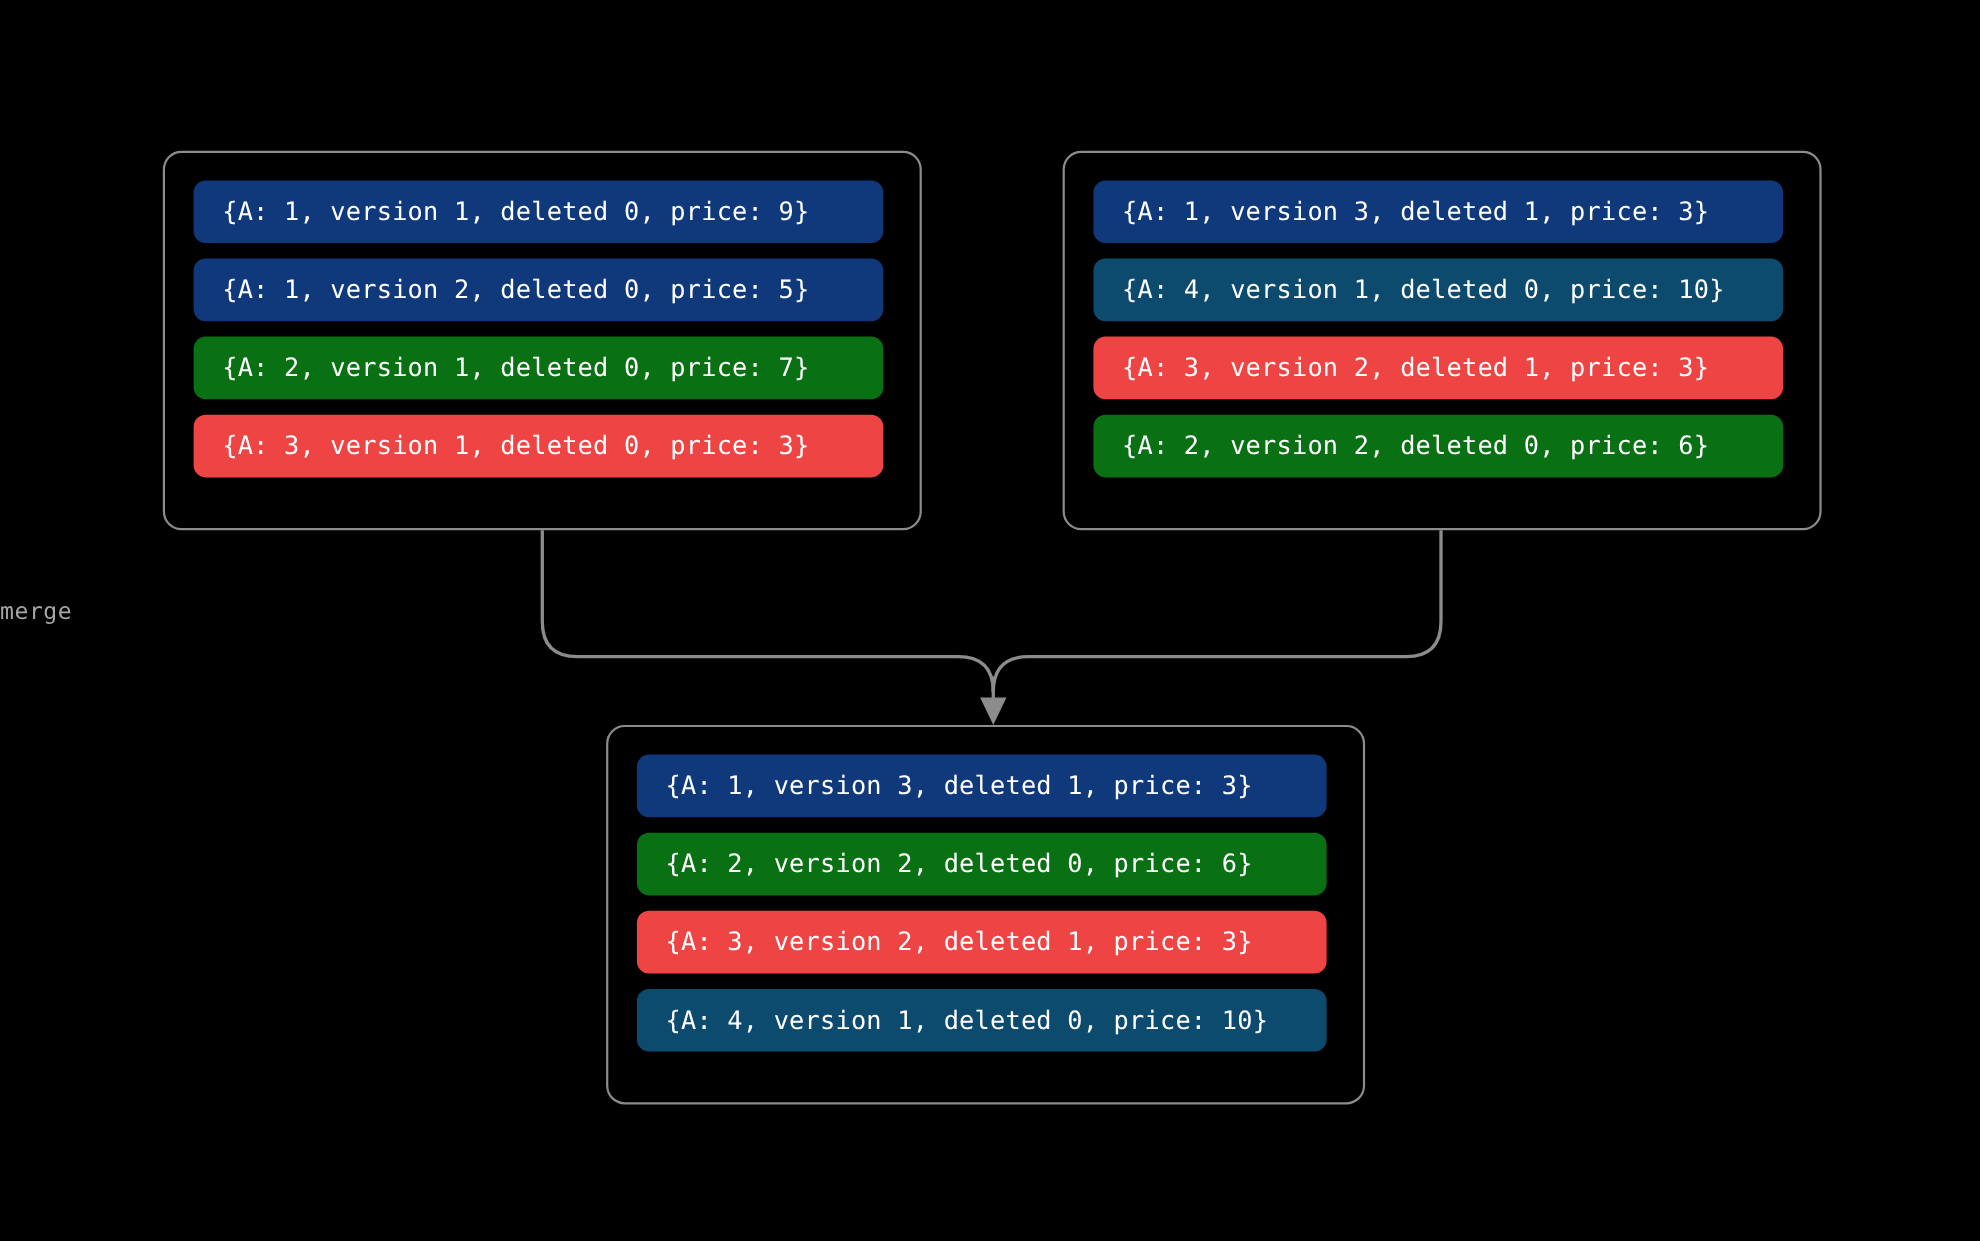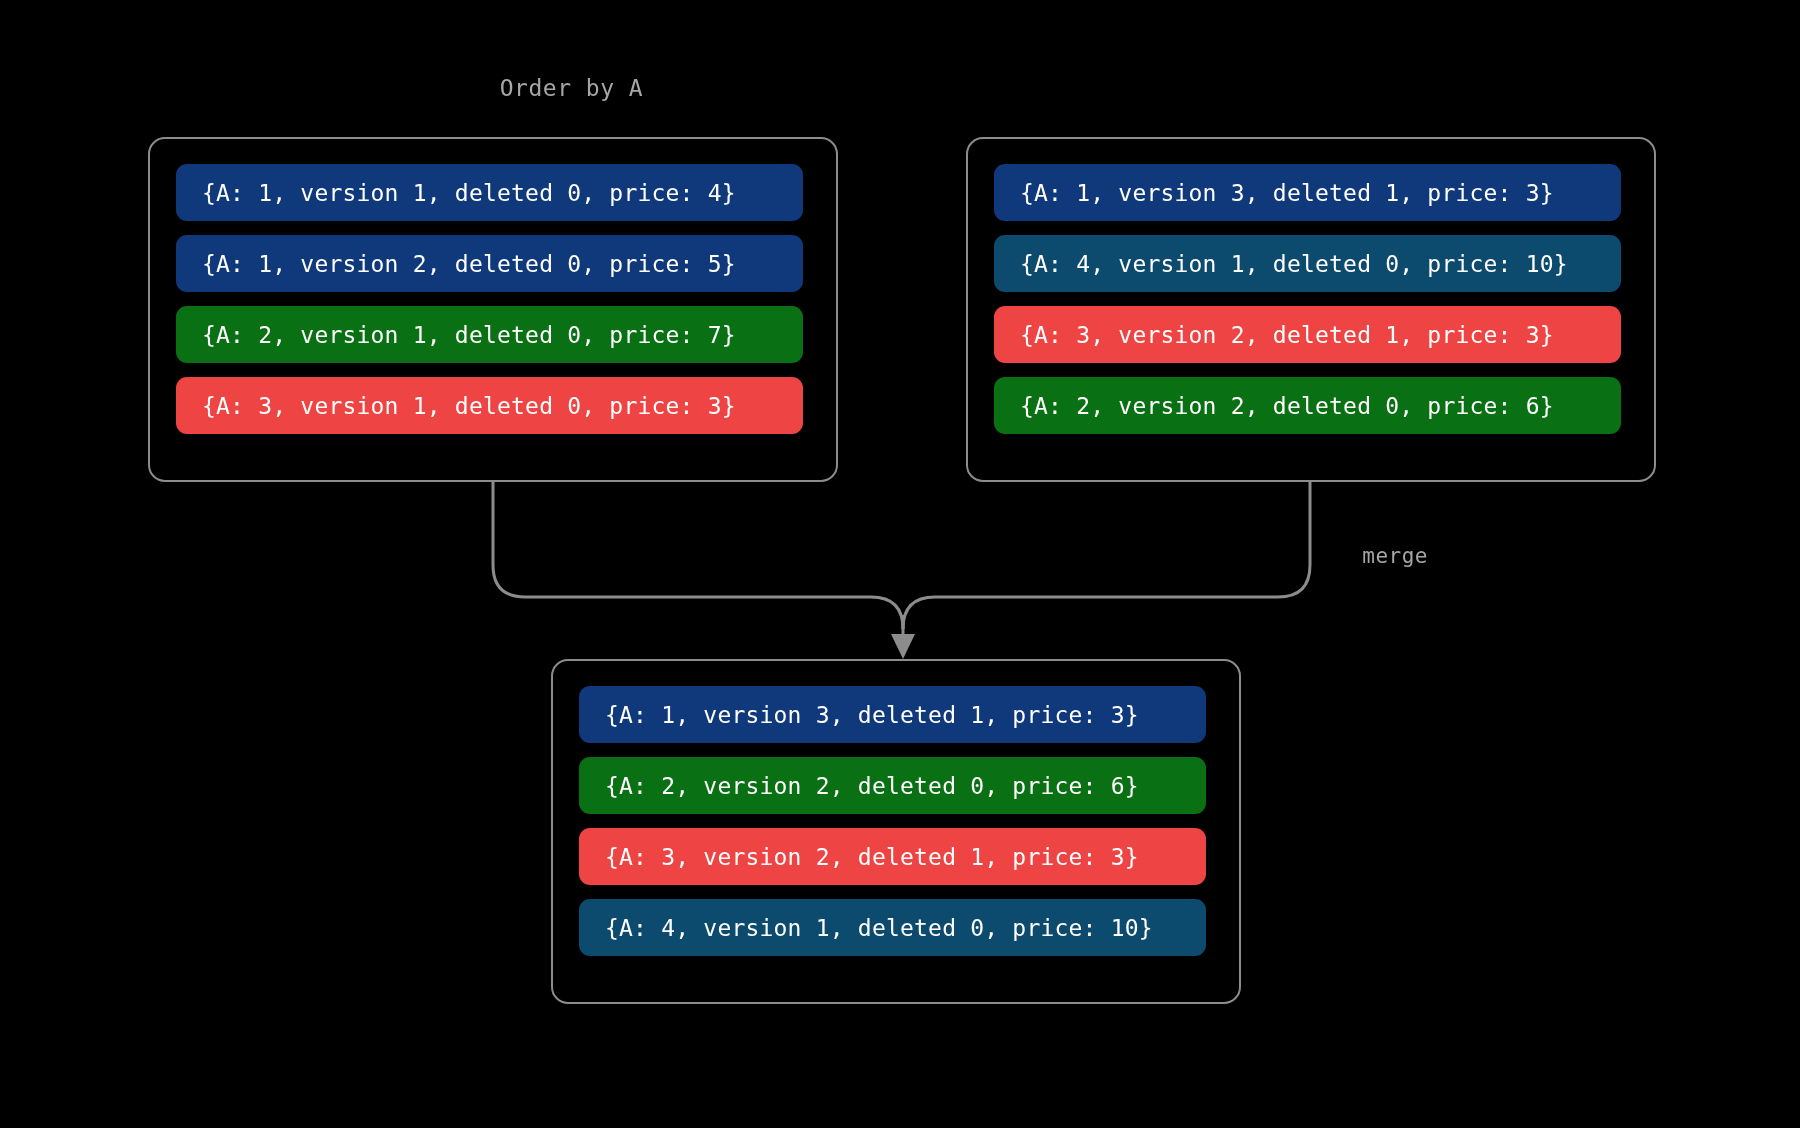--- a/index.html
+++ b/index.html
@@ -113,21 +113,21 @@
   #panel-order-by-a .record { width: 627px; }
   #panel-data-parts .record { width: 627px; }
   #panel-merged .record     { width: 627px; }
 
   
   #merge-label {
     position: absolute;
     left: 0;
     top: 544px;
     width: 1428px;
-    text-align: right;
+    text-align: left;
     color: #a6a6a6;
     font-size: 21px;
     letter-spacing: 0.5px;
     font-family: "DejaVu Sans Mono", "Liberation Mono", monospace;
   }
 </style>
 </head>
 <body>
 
 <div id="stage">
@@ -144,26 +144,25 @@
              L 1310 565
              Q 1310 597 1278 597
              L 935 597
              Q 903 597 903 629" fill="none" stroke="#8c8c8c" stroke-width="3"></path>
 
     <line x1="903" y1="615" x2="903" y2="645" stroke="#8c8c8c" stroke-width="3"></line>
 
     <polygon points="903,659 891,634 915,634" fill="#8c8c8c"></polygon>
   </svg>
 
-  <div class="group-title" id="title-order-by-a">Order by A</div>
 
 
   <div class="panel" id="panel-order-by-a">
     <div class="rows">
-      <div class="record c-blue">{A: 1, version 1, deleted 0, price: 4}</div>
+      <div class="record c-blue">{A: 1, version 1, deleted 0, price: 9}</div>
       <div class="record c-blue">{A: 1, version 2, deleted 0, price: 5}</div>
       <div class="record c-green">{A: 2, version 1, deleted 0, price: 7}</div>
       <div class="record c-red">{A: 3, version 1, deleted 0, price: 3}</div>
     </div>
   </div>
 
   <div class="panel" id="panel-data-parts">
     <div class="rows">
       <div class="record c-blue">{A: 1, version 3, deleted 1, price: 3}</div>
       <div class="record c-purple">{A: 4, version 1, deleted 0, price: 10}</div>

